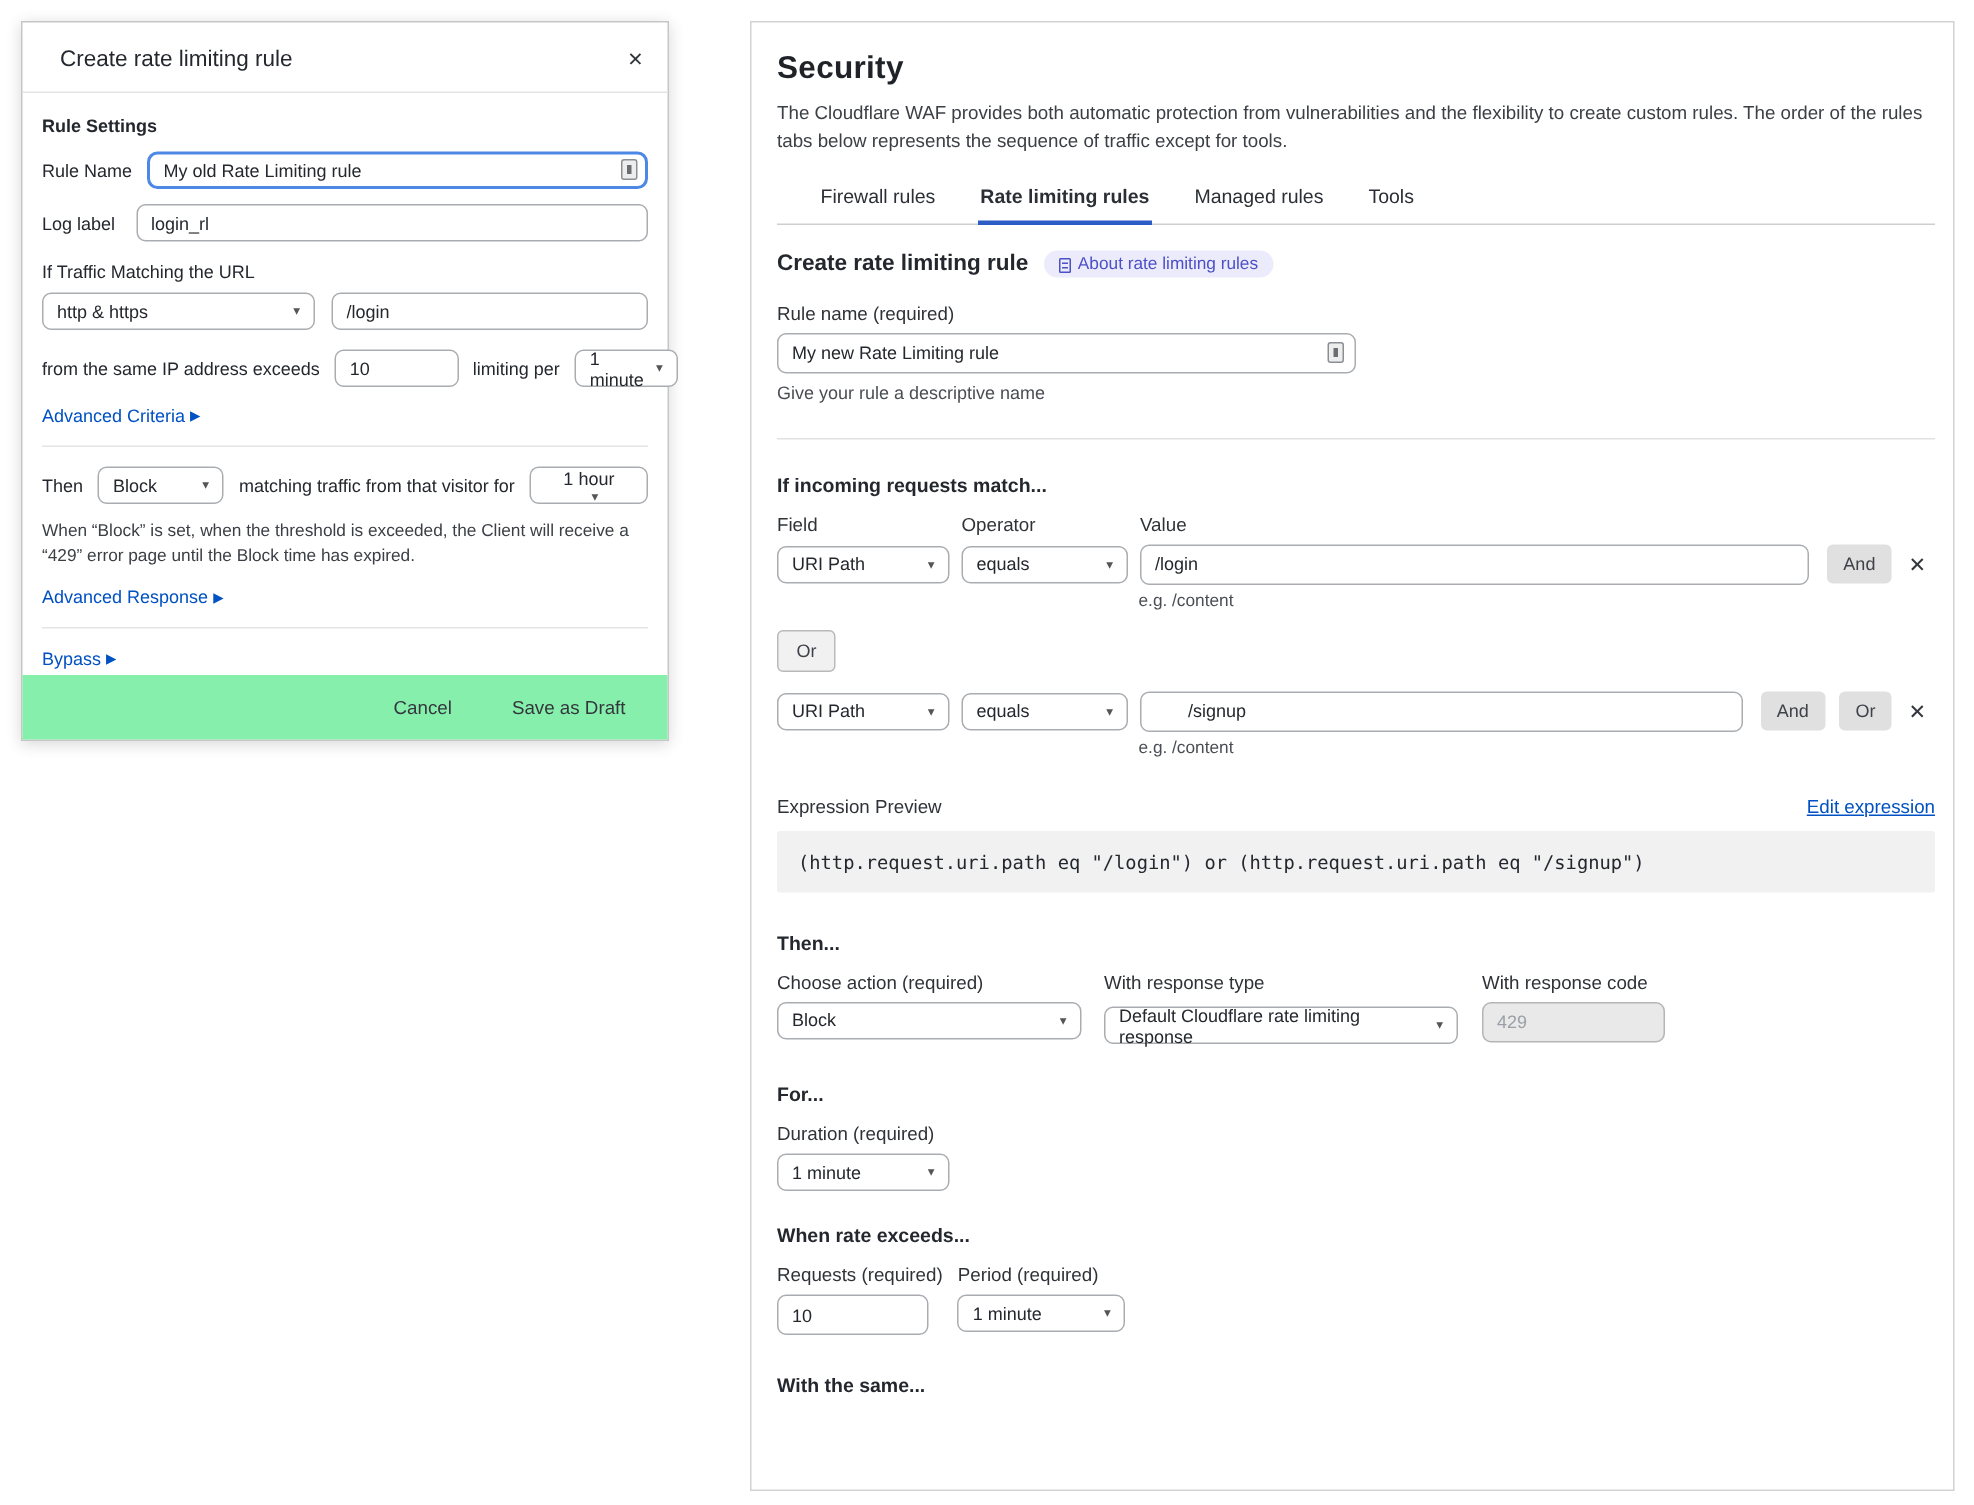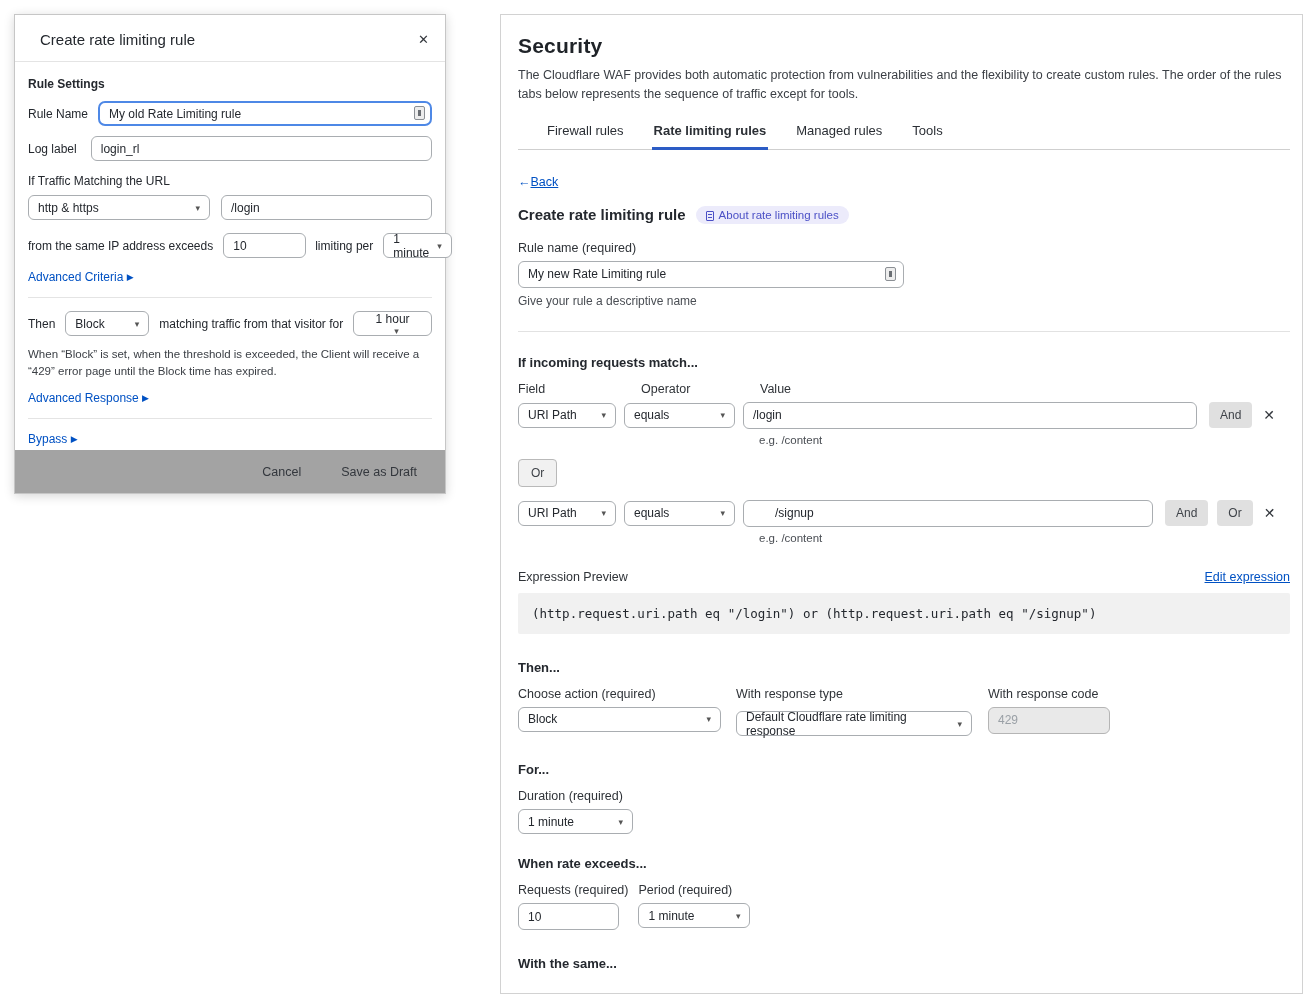--- a/index.html
+++ b/index.html
@@ -40,21 +40,21 @@
   .m-section-title { font-weight:bold; font-size:12px; margin:3px 0 10px; }
   .m-row { display:flex; align-items:center; margin-bottom:10px; }
   .m-label { flex:none; margin-right:10px; }
   .iwrap { position:relative; flex:1; display:flex; align-items:center; }
   .iwrap .autofill-icon { position:absolute; right:7px; top:5px; }
   .focus-ring { border:2px solid #4e88e6 !important; border-radius:7px !important; }
   .m-caption { margin:13px 0 7px; }
   .m-divider { border-top:1px solid #e4e4e4; margin:13px 0; }
   .m-note { color:#3c4046; font-size:11.5px; line-height:1.45; margin:9px 0 12px; }
   .m-link-row { margin:12px 0 4px; font-size:12px; }
-  .modal-footer { height:46px; background:#a3a3a3; display:flex; align-items:center;
+  .modal-footer { height:46px; background:#86efac; display:flex; align-items:center;
                   justify-content:flex-end; gap:40px; padding:0 28px; }
   .footer-btn { background:none; border:none; font-size:12.5px; color:#33373d; cursor:pointer;
                 font-family:"Liberation Sans","DejaVu Sans",sans-serif; }
 
   
   .panel { position:absolute; left:500px; top:14px; width:803px; height:980px;
            background:#fff; border:1px solid #d2d2d2; padding:19px 16px 0 17px; overflow:hidden; }
   .page-title { font-size:21px; font-weight:bold; color:#1f2328; letter-spacing:.2px; }
   .page-subtitle { font-size:16px; color:#33373d; margin-top:5px; }
   .page-desc { font-size:12.5px; color:#3c4046; line-height:1.5; margin-top:8px; max-width:772px; }
@@ -72,21 +72,21 @@
   .field-label { font-size:12.5px; color:#2f3338; margin-bottom:6px; }
   .rn-block { margin-top:17px; }
   .rn-input { position:relative; width:386px; }
   .rn-input .autofill-icon { position:absolute; right:8px; top:6px; }
   .rn-input .tbox { height:27px; }
   .help-text { font-size:12px; color:#4a4e54; margin-top:6px; }
   .divider { border-top:1px solid #e2e2e2; width:772px; margin:23px 0; }
   .sec-heading { font-size:13px; font-weight:bold; margin-bottom:12px; }
   .cond-headers { display:flex; font-size:12.5px; color:#2f3338; margin-bottom:6px; }
   .cond-row { display:flex; align-items:center; }
-  .cond-row .select { width:98px; margin-right:8px; flex:none; }
+  .cond-row .select { width:115px; margin-right:8px; flex:none; }
   .cond-row .select.op { width:111px; }
   .cond-row .val { margin-right:12px; height:27px; }
   .cond-row .gray-btn { margin-right:9px; }
   .hint { font-size:11.5px; color:#4a4e54; margin:5px 0 0 241px; }
   .or-connector { margin:13px 0; }
   .or-connector .gray-btn { background:#f1f1f1; border:1px solid #b9b9b9; padding:6px 12px; }
   .expr-row { display:flex; justify-content:space-between; align-items:center; width:772px; margin-top:26px; }
   .expr-row .link { font-size:12.5px; text-decoration:underline; }
   .expr-box { width:772px; background:#f1f1f1; border-radius:2px; margin-top:9px;
               padding:13px 14px; font-family:"DejaVu Sans Mono","Liberation Mono",monospace;
@@ -198,23 +198,20 @@
   <div class="page-title">Security</div>
   <div class="page-desc">The Cloudflare WAF provides both automatic protection from vulnerabilities and the flexibility to create custom rules. The order of the rules tabs below represents the sequence of traffic except for tools.</div>
 
   <div class="tabs">
     <div class="tab">Firewall rules</div>
     <div class="tab tab--active">Rate limiting rules</div>
     <div class="tab">Managed rules</div>
     <div class="tab">Tools</div>
   </div>
 
-  <div class="back-row">
-    <a class="link"><span>←</span><span class="bk">Back</span></a>
-  </div>
 
   <div class="formtitle-row">
     <h2 class="form-title">Create rate limiting rule</h2>
     <span class="about-badge">
       <span class="doc-icon"></span>
       <span>About rate limiting rules</span>
     </span>
   </div>
 
   <div class="rn-block">

